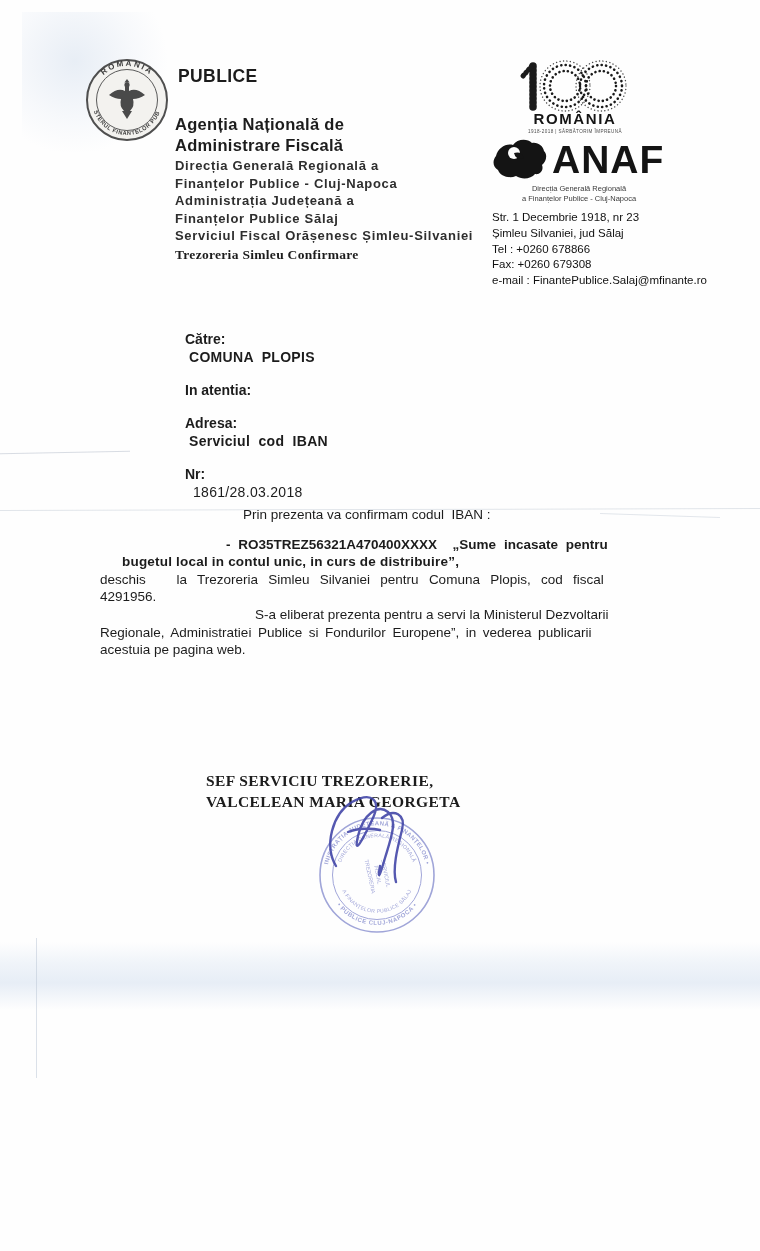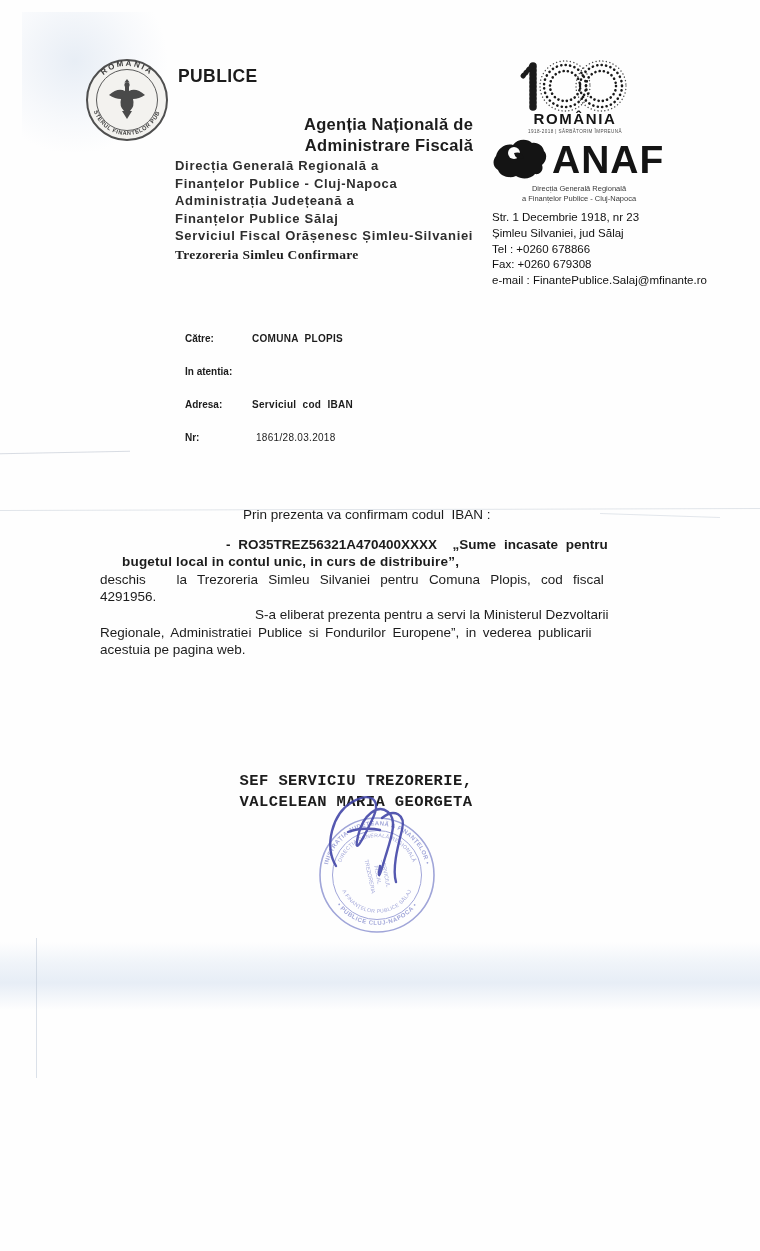--- a/index.html
+++ b/index.html
@@ -13,51 +13,51 @@
   .crease-left{left:0;top:452px;width:130px;height:1px;background:rgba(170,180,195,.45);transform:rotate(-1deg);}
   .crease-mid{left:0;top:509px;width:760px;height:1px;background:rgba(172,182,198,.35);transform:rotate(-.15deg);}
   .crease-right{left:600px;top:515px;width:120px;height:1px;background:rgba(175,185,200,.35);transform:rotate(2deg);}
   .fold-band{left:0;top:942px;width:760px;height:68px;
     background:linear-gradient(180deg, transparent 0%, rgba(214,226,241,.35) 30%, rgba(208,221,238,.5) 60%, rgba(220,230,243,.25) 85%, transparent 100%);}
   .edge-line{left:36px;top:938px;width:1px;height:140px;background:rgba(190,200,215,.55);}
 
   
   .ministry-title{left:178px;top:66px;font-size:17.5px;font-weight:bold;line-height:21px;letter-spacing:.4px;}
   .agency-block{left:175px;top:114px;}
-  .agency-line{font-size:16.5px;font-weight:bold;line-height:20.5px;letter-spacing:.3px;text-align:right;}
+  .agency-line{font-size:16.5px;font-weight:bold;line-height:20.5px;letter-spacing:.3px;}
   .dept-block{margin-top:2px;}
   .dept-line{font-size:13px;font-weight:bold;color:#2e2e2e;line-height:17.5px;letter-spacing:.7px;}
   .treasury-line{font-family:"Liberation Serif",serif;font-size:13.5px;font-weight:bold;line-height:18px;margin-top:1px;letter-spacing:.3px;}
 
   
   .centenary{left:513px;top:54px;}
   .anaf-logo{left:490px;top:136px;}
   .anaf-sub{left:490px;top:184px;width:178px;text-align:center;font-size:7.5px;color:#3a3a3a;line-height:9.5px;}
   .contact{left:492px;top:210px;font-size:11.5px;line-height:15.8px;color:#111;}
 
   
   .recipient{left:185px;top:330px;display:flex;flex-direction:column;gap:15px;}
-  .recip-row{display:flex;font-size:10px;font-weight:bold;line-height:18px;}
+  .recip-row{display:flex;font-size:14px;font-weight:bold;line-height:18px;flex-direction:column;}
   .recip-label{min-width:63px;}
   .recip-val{white-space:pre;margin-left:4px;letter-spacing:.3px;}
   .recip-val.normal{font-weight:normal;margin-left:8px;}
 
   
   .letter-body{left:100px;top:506px;width:562px;font-size:13.5px;line-height:17.6px;}
   .b-line{white-space:pre;}
   .intro{padding-left:143px;}
   .iban1{padding-left:126px;font-weight:bold;word-spacing:4px;margin-top:12px;}
   .iban2{font-weight:bold;letter-spacing:.2px;padding-left:22px;}
   .l3{word-spacing:6.5px;}
   .l5{padding-left:155px;}
   .l6{word-spacing:2.8px;}
 
   
-  .sig-block{left:206px;top:771px;width:300px;text-align:center;
-    font-family:Liberation Mono, monospace;font-weight:bold;font-size:15.5px;line-height:20.5px;letter-spacing:.4px;}
+  .sig-block{left:206px;top:771px;width:300px;
+    font-family:Liberation Serif, serif;font-weight:bold;font-size:15.5px;line-height:20.5px;letter-spacing:.4px;}
 
   .stamp-svg{left:292px;top:798px;}
   .sign-svg{left:318px;top:788px;}
 </style>
 </head>
 <body>
 
 <div class="page">
 
   <div class="abs smudge"></div>

